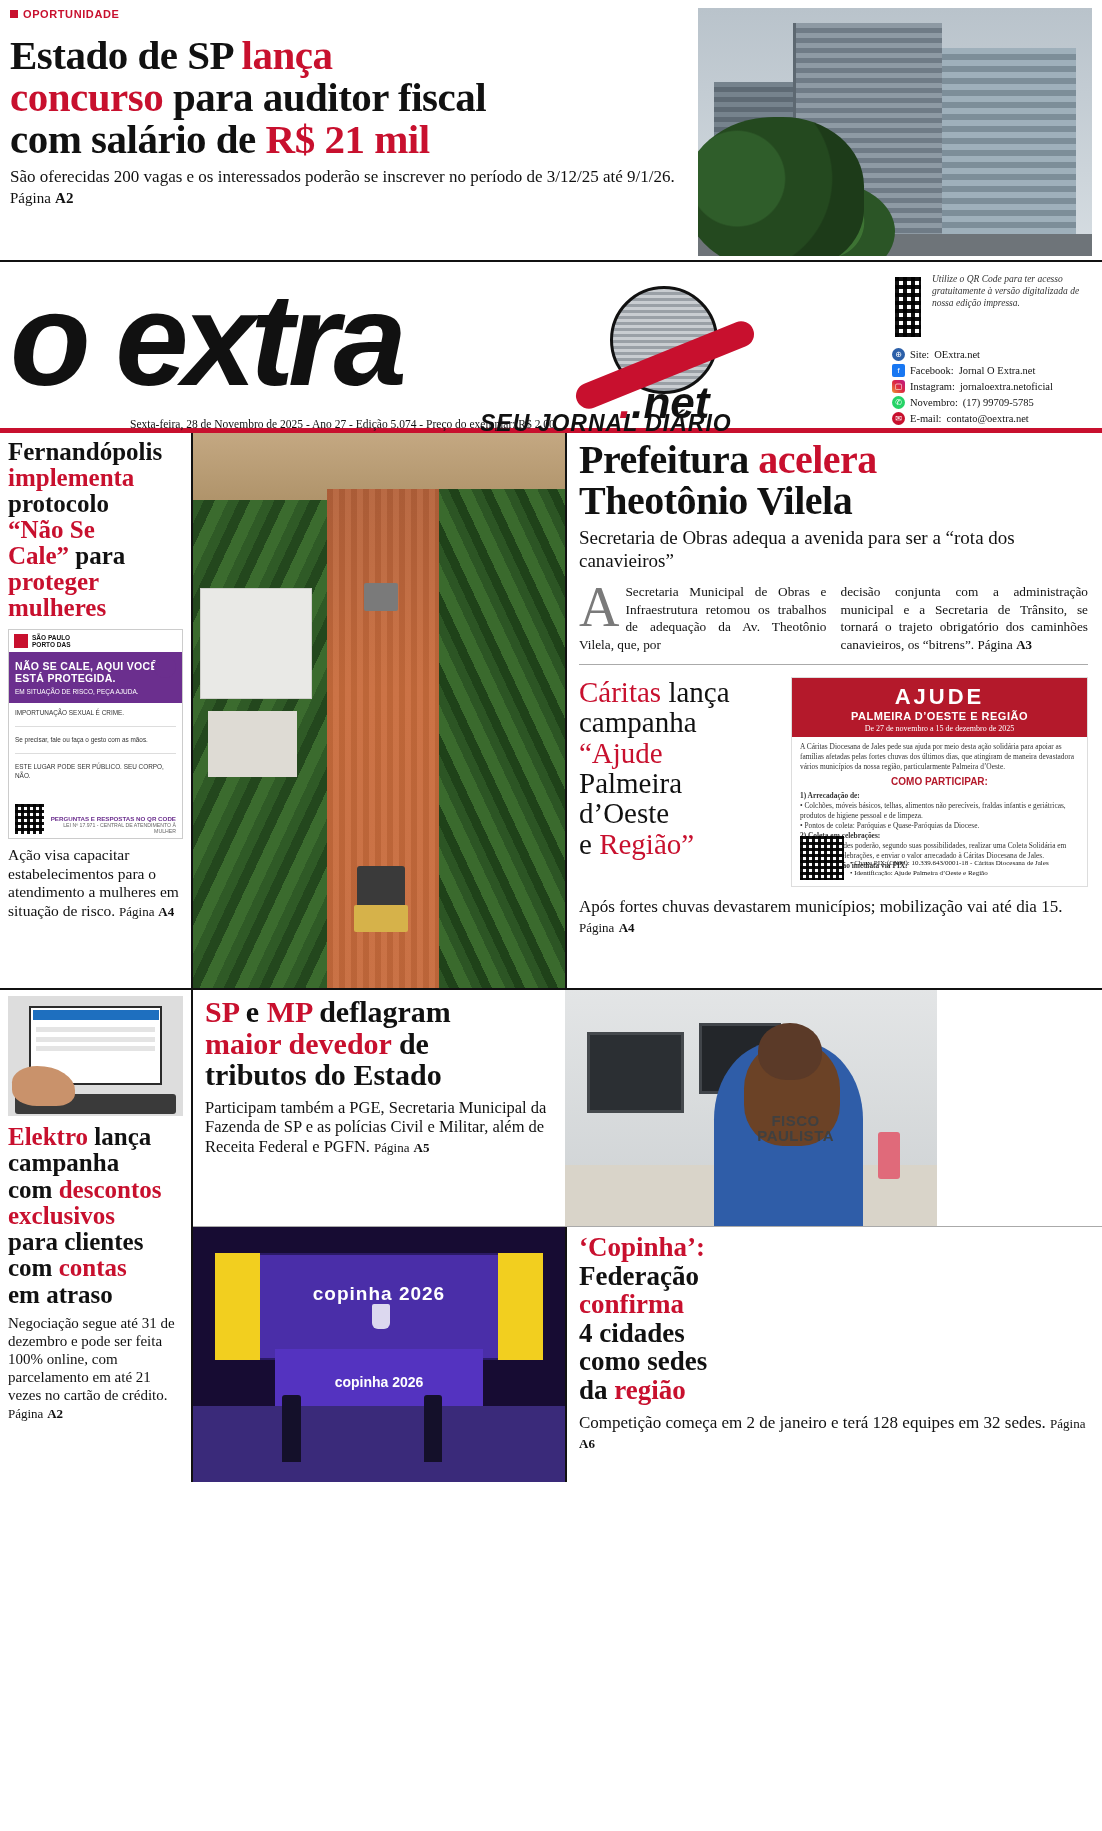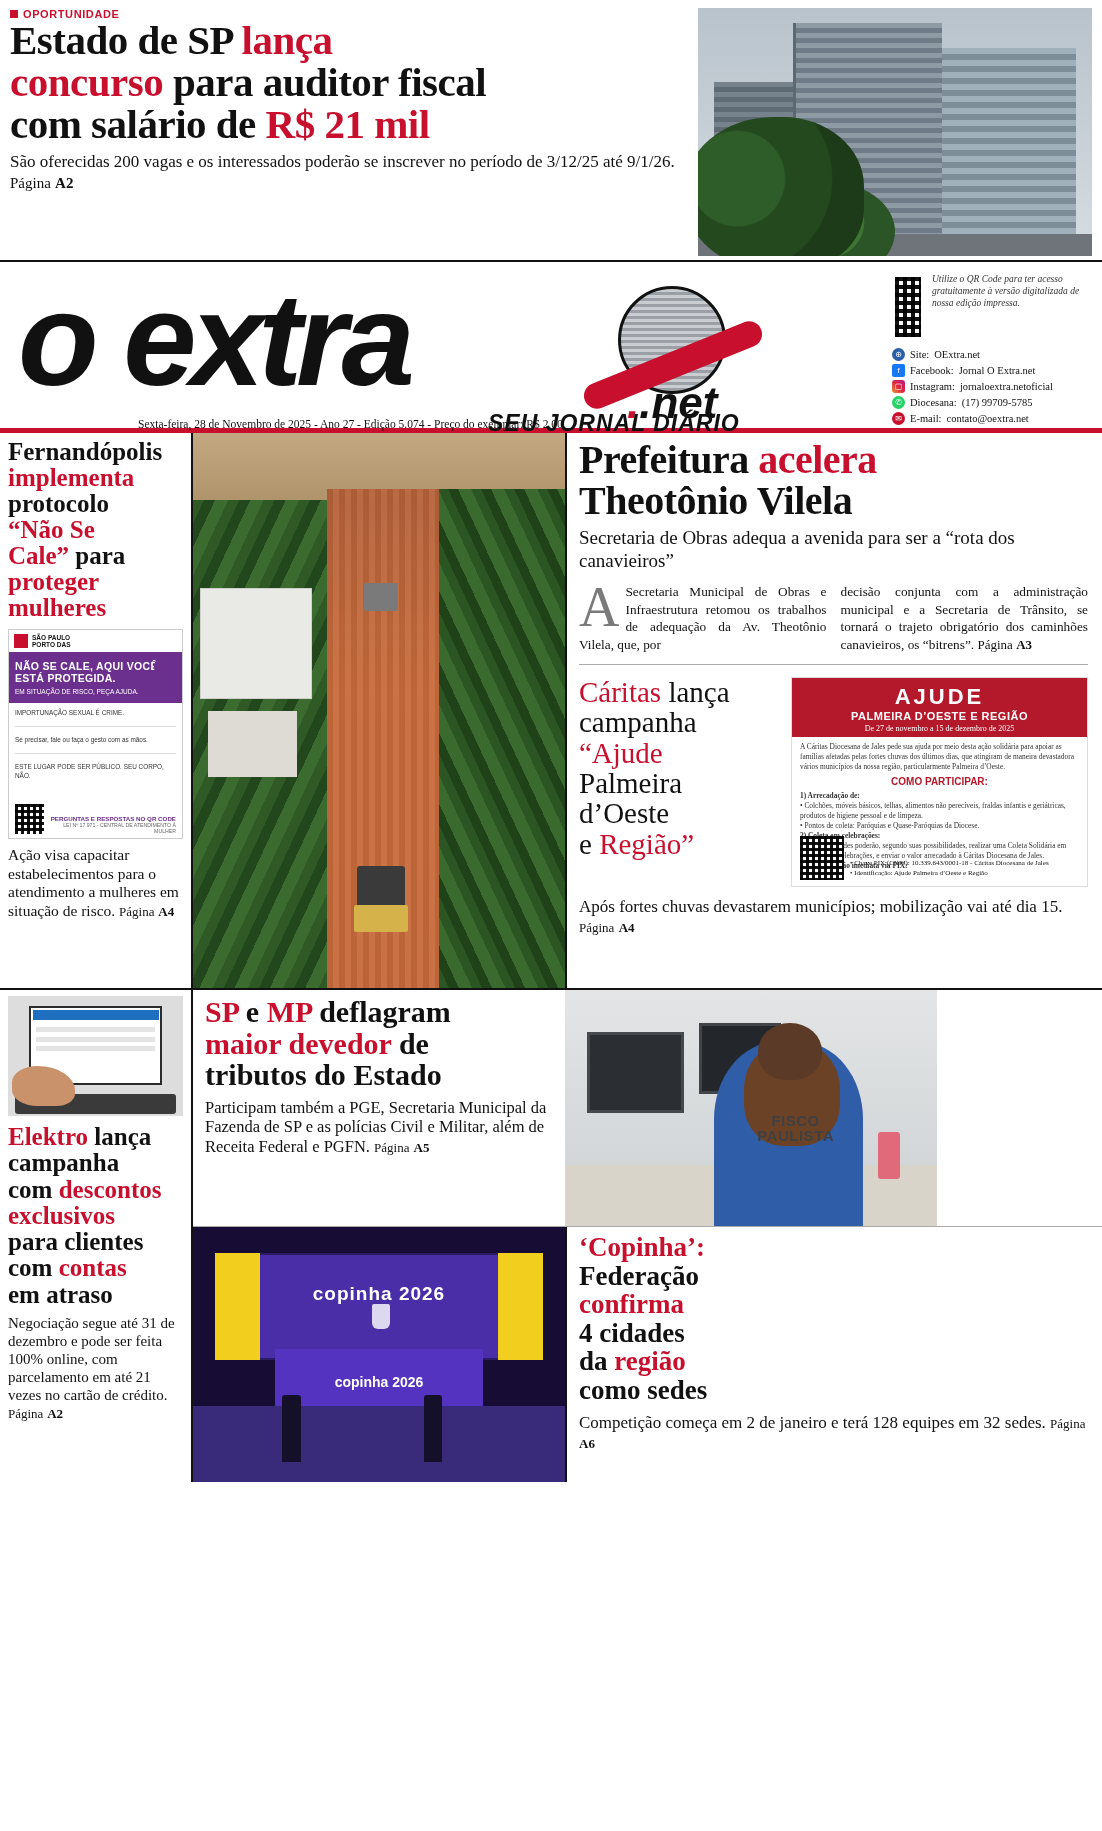--- a/index.html
+++ b/index.html
@@ -16,21 +16,21 @@
   .red { color:#c8102e; }
   .blk { color:#111; }
   .rule-thick { height:5px; background:#c8102e; }
   .rule-thin { height:2px; background:#111; }
   .rule-hair { height:1px; background:#aaa; }
 
   
   .topbanner { display:flex; padding:8px 10px 4px 10px; gap:10px; }
   .topbanner .txt { flex:1 1 auto; }
   .kicker { display:flex; align-items:center; gap:5px; font-family:"Liberation Sans", sans-serif;
-            font-size:11px; font-weight:bold; letter-spacing:.6px; color:#c8102e; margin-bottom:0;}
+            font-size:11px; font-weight:bold; letter-spacing:.6px; color:#c8102e; margin-bottom:15px;}
   .kicker .sq { width:8px; height:8px; background:#c8102e; display:inline-block;}
   .headline-top { font-size:41px; line-height:1.02; font-weight:bold; letter-spacing:-0.5px; }
   .headline-top .l { display:block; }
   .deck-top { font-size:17px; line-height:1.2; margin-top:7px; }
   .deck-top .pg { font-size:15px; }
   .topphoto { width:425px; height:248px; position:relative; overflow:hidden; background:#9aa3ab; }
 
   
   .bldg-sky { position:absolute; inset:0; background:linear-gradient(#b9c3cb,#d6dde2); }
   .bldg-main { position:absolute; left:24%; top:6%; width:38%; height:94%;
@@ -40,21 +40,21 @@
   .bldg-main3 { position:absolute; left:4%; top:30%; width:22%; height:70%;
       background:repeating-linear-gradient(#76838d 0 5px,#5e6a74 5px 10px); }
   .bldg-tree { position:absolute; left:-4%; bottom:-6%; width:46%; height:62%;
       background:radial-gradient(circle at 30% 40%, #2f5d2a 0 30%, #24491f 31% 60%, #1d3b19 61% 100%);
       border-radius:50% 45% 40% 50%; }
   .bldg-tree2 { position:absolute; left:16%; bottom:-10%; width:34%; height:40%;
       background:radial-gradient(circle at 50% 40%, #3d7333 0 40%, #2b5526 41% 100%); border-radius:50%;}
   .bldg-road { position:absolute; left:0; bottom:0; width:100%; height:9%; background:#6e7479;}
 
   
-  .masthead { display:flex; align-items:flex-start; padding:6px 10px 0 18px; }
+  .masthead { display:flex; align-items:flex-start; padding:6px 10px 0 10px; }
   .logo-wrap { flex:1 1 auto; position:relative; height:160px; }
   .logo-text { font-family:"Liberation Sans", sans-serif; font-style:italic; font-weight:bold;
        font-size:132px; line-height:132px; letter-spacing:-6px; color:#111; margin-top:6px;}
   .logo-net { position:absolute; left:609px; top:110px; font-family:"Liberation Sans", sans-serif;
        font-style:italic; font-weight:bold; font-size:44px; color:#111;}
   .logo-net .dot { color:#c8102e; }
   .logo-globe { position:absolute; left:600px; top:18px; width:108px; height:108px; border-radius:50%;
        background:repeating-linear-gradient(#c9cdd1 0 3px,#9aa0a6 3px 6px); border:3px solid #111;}
   .logo-swoosh { position:absolute; left:560px; top:84px; width:190px; height:26px;
        background:#c8102e; transform:rotate(-22deg); border-radius:13px; }
@@ -249,21 +249,21 @@
             <span>Facebook:</span>
             <span>Jornal O Extra.net</span>
           </div>
           <div>
             <span class="ci ig">▢</span>
             <span>Instagram:</span>
             <span>jornaloextra.netoficial</span>
           </div>
           <div>
             <span class="ci wa">✆</span>
-            <span>Diocesana:</span>
+            <span>Novembro:</span>
             <span>(17) 99709-5785</span>
           </div>
           <div>
             <span class="ci em">✉</span>
             <span>E-mail:</span>
             <span>contato@oextra.net</span>
           </div>
         </div>
     </div>
   </div>
@@ -471,22 +471,22 @@
         </div>
 
         <div class="vline"></div>
 
         <div class="col-right4">
           <div class="hl-r4" id="hl-copinha">
               <div class="l"><span class="red">‘Copinha’:</span></div>
               <div class="l"><span class="blk">Federação</span></div>
               <div class="l"><span class="red">confirma</span></div>
               <div class="l"><span class="blk">4 cidades</span></div>
+              <div class="l"><span class="blk">como sedes</span></div>
               <div class="l"><span class="blk">da </span><span class="red">região</span></div>
-              <div class="l"><span class="blk">como sedes</span></div>
             </div>
           <div class="sub-r4">
             <span>Competição começa em 2 de janeiro e terá 128 equipes em 32 sedes.</span>
             <span class="pg">Página</span>
             <span class="pg pgb">A6</span>
           </div>
         </div>
       </div>
     </div>
   </div>

